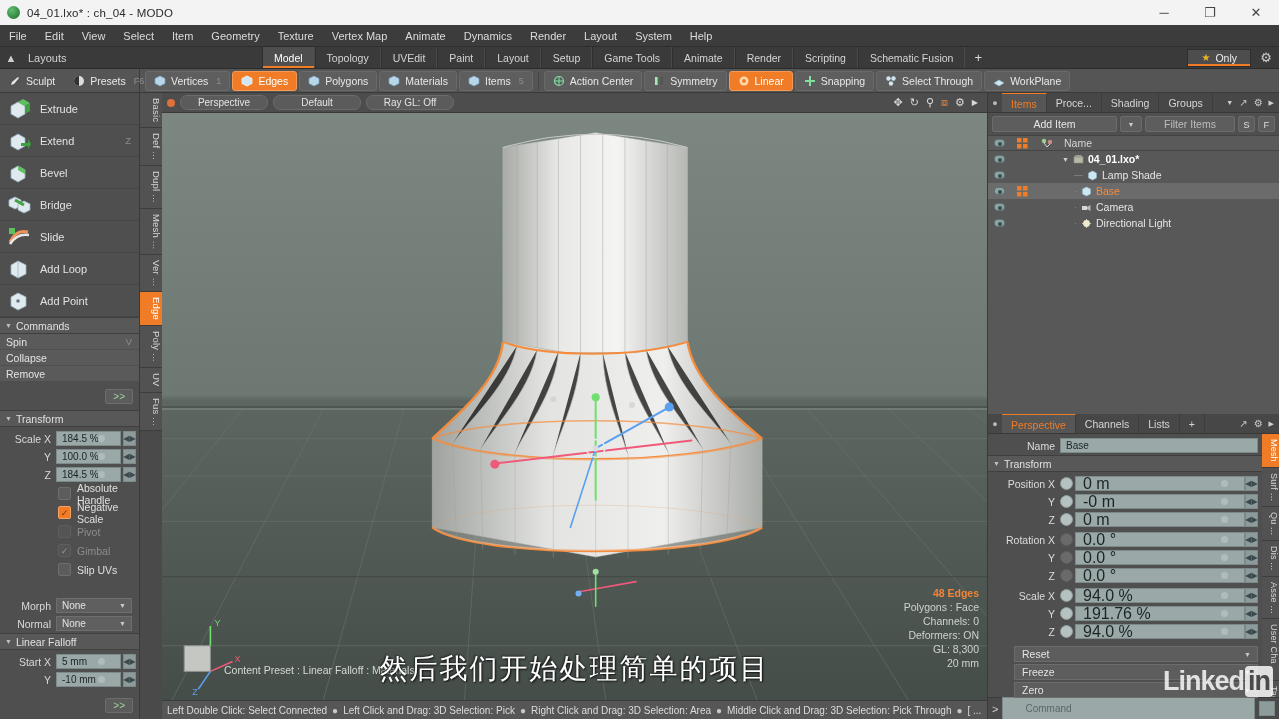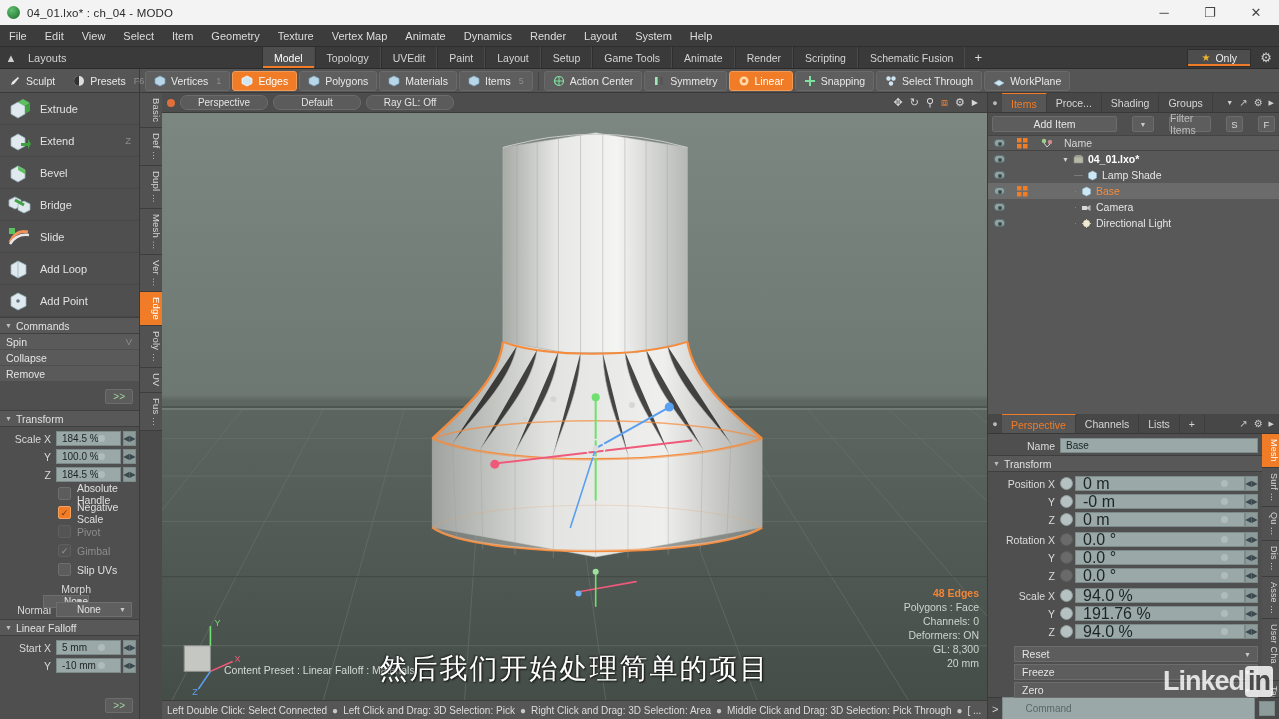--- a/index.html
+++ b/index.html
@@ -107,21 +107,21 @@
   .field .dot { position:absolute; right:15px; width:7px; height:7px; border-radius:50%; background:#b0bcbc; }
   .spin { width:13px; height:15px; background:#8d9b9b; border:1px solid #7c8a8a; color:#39494d; font-size:8px; display:flex; align-items:center; justify-content:center; flex:none; }
   .chkrow { height:19px; display:flex; align-items:center; padding-left:58px; gap:6px; }
   .chk { width:13px; height:13px; background:#5c5c5c; border:1px solid #6e6e6e; border-radius:2px; flex:none; }
   .chk.on { background:#f07c28; border-color:#f5a35f; color:#7a2f00; font-size:9px; display:flex; align-items:center; justify-content:center; }
   .chk.dim { background:#545454; border-color:#5e5e5e; }
   .chklbl { font-size:10.5px; color:#e0e0e0; }
   .chklbl.dim { color:#8d8d8d; }
   .dropdown {
     flex:1; height:15px; background:#5f5f5f; border:1px solid #6e6e6e; display:flex;
-    align-items:center; padding-left:20px; color:#e3e3e3; font-size:10px; margin-right:4px; position:relative;
+    align-items:center; padding-left:5px; color:#e3e3e3; font-size:10px; margin-right:4px; position:relative;
   }
   .dropdown .dtri { position:absolute; right:5px; font-size:7px; color:#c8c8c8; }
 
   
   .vtabs { width:22px; background:#4a4a4a; display:flex; flex-direction:column; flex:none; }
   .vtab {
     flex:none; writing-mode:vertical-rl; text-orientation:mixed;
     font-size:9.5px; color:#d6d6d6; padding:5px 0; text-align:center;
     border-bottom:1px solid #3d3d3d; background:#525252; letter-spacing:.2px;
   }
@@ -154,21 +154,21 @@
   .statusbar .bullet { color:#c8c8c8; margin:0 5px; }
   .statusbar .scroll { margin-left:auto; padding:0 5px; color:#cfcfcf; }
 
   
   .rightpanel { width:292px; background:#4f4f4f; display:flex; flex-direction:column; flex:none; border-left:1px solid #3a3a3a; }
   .paneltabs { height:20px; background:#474747; display:flex; align-items:center; flex:none; border-bottom:1px solid #383838; }
   .paneltabs .pcircle { width:14px; text-align:center; color:#b8b8b8; font-size:9px; }
   .ptab { padding:0 9px; height:100%; line-height:20px; font-size:10.5px; color:#d6d6d6; border-right:1px solid #3d3d3d; }
   .ptab.active { background:#565656; color:#f07c28; border-top:1px solid #f07c28; }
   .ptools { margin-left:auto; display:flex; align-items:center; gap:6px; padding-right:5px; color:#cfcfcf; font-size:10px; }
-  .additemrow { height:22px; display:flex; align-items:center; gap:15px; padding:3px 4px; background:#4f4f4f; flex:none; }
+  .additemrow { height:22px; display:flex; align-items:center; gap:3px; padding:3px 4px; background:#4f4f4f; flex:none; }
   .addbtn { width:125px; height:16px; background:#5d5d5d; border:1px solid #6c6c6c; border-radius:2px; display:flex; align-items:center; justify-content:center; font-size:10.5px; color:#e6e6e6; }
   .addarrow { width:22px; height:16px; background:#5d5d5d; border:1px solid #6c6c6c; border-radius:2px; display:flex; align-items:center; justify-content:center; font-size:7px; color:#ccc; }
   .filterbox { flex:1; height:16px; background:#5d5d5d; border:1px solid #6c6c6c; border-radius:2px; display:flex; align-items:center; justify-content:center; font-size:10.5px; color:#bdbdbd; }
   .sqbtn { width:17px; height:16px; background:#5d5d5d; border:1px solid #6c6c6c; border-radius:2px; display:flex; align-items:center; justify-content:center; font-size:9.5px; color:#ddd; }
   .itemhdr { height:16px; background:#5a5a5a; display:flex; align-items:center; font-size:10.5px; color:#d6d6d6; border-top:1px solid #444; border-bottom:1px solid #444; flex:none; }
   .itemtree { flex:1; background:#585858; overflow:hidden; }
   .itemrow { height:16px; display:flex; align-items:center; font-size:10.5px; color:#e6e6e6; }
   .itemrow.sel { background:#6b6b6b; }
   .itemrow.sel .nm { color:#f58b3c; }
   .col-eye { width:22px; display:flex; align-items:center; justify-content:center; flex:none; }
@@ -487,21 +487,21 @@
         </div>
         <div class="chkrow">
           <div class="chk dim" style="color:#9a9a9a;font-size:9px;display:flex;align-items:center;justify-content:center;">✓</div>
           <span class="chklbl dim">Gimbal</span>
         </div>
         <div class="chkrow">
           <div class="chk"></div>
           <span class="chklbl">Slip UVs</span>
         </div>
 
-        <div class="fieldrow" style="margin-top:4px;flex-direction:column;">
+        <div class="fieldrow" style="margin-top:18px;">
           <div class="prop-lbl">Morph</div>
           <div class="dropdown">
             <span>None</span>
             <span class="dtri">▼</span>
           </div>
         </div>
         <div class="fieldrow">
           <div class="prop-lbl">Normal</div>
           <div class="dropdown">
             <span>None</span>

